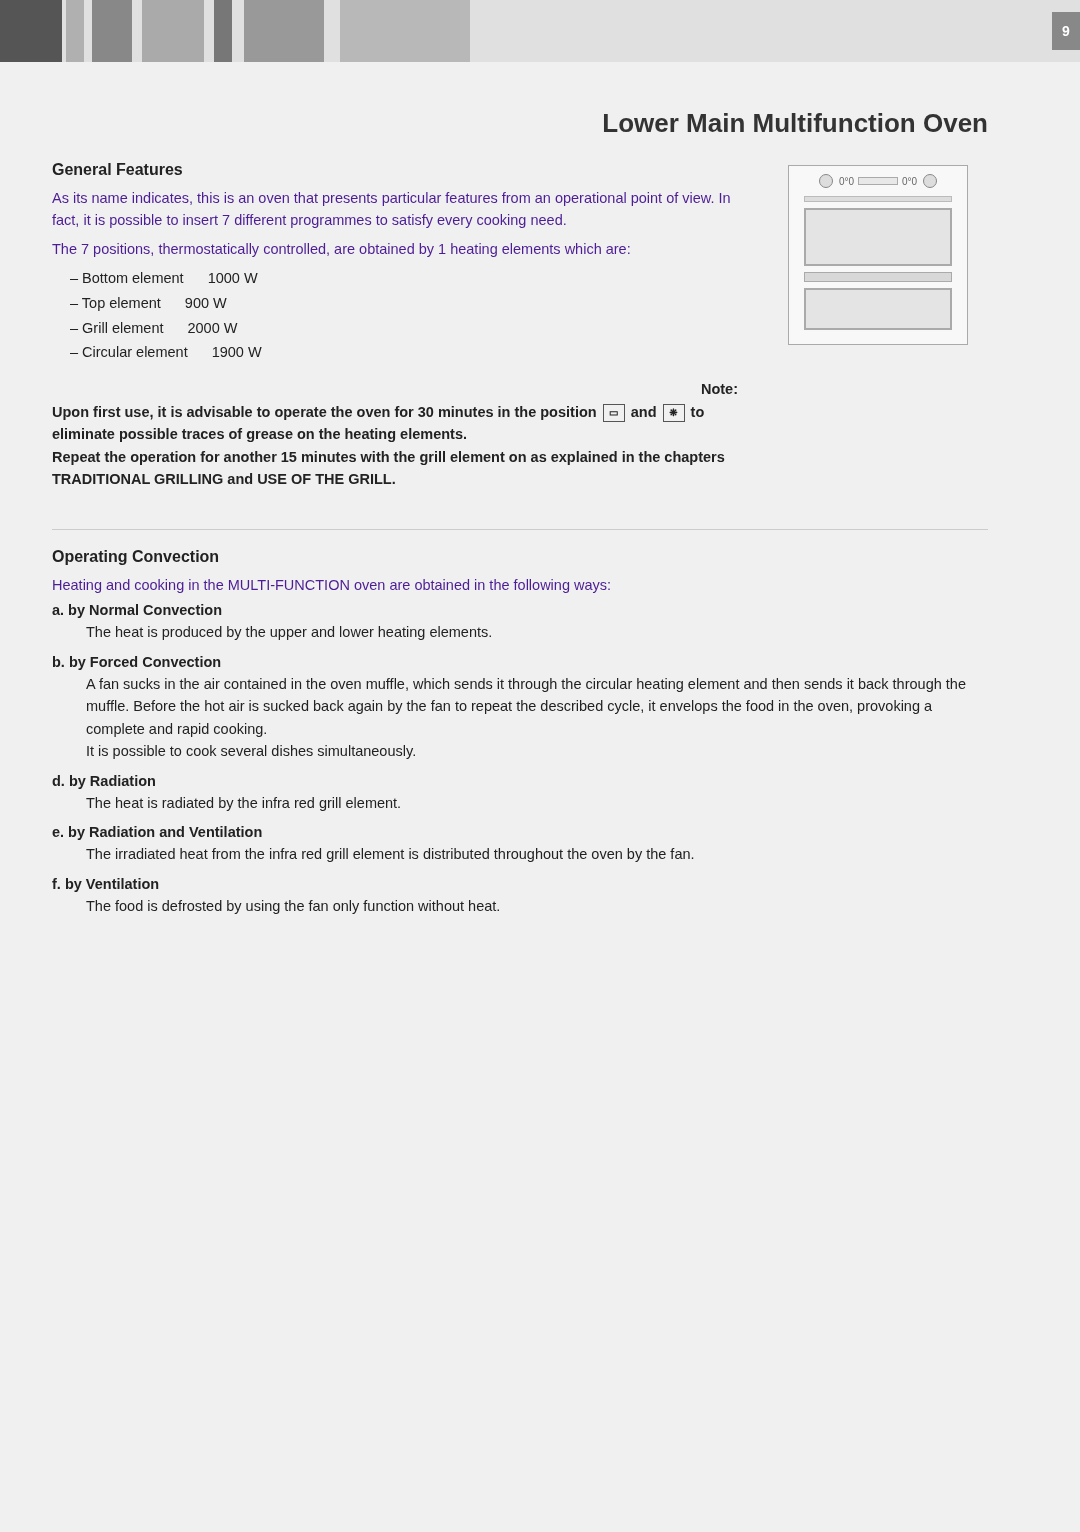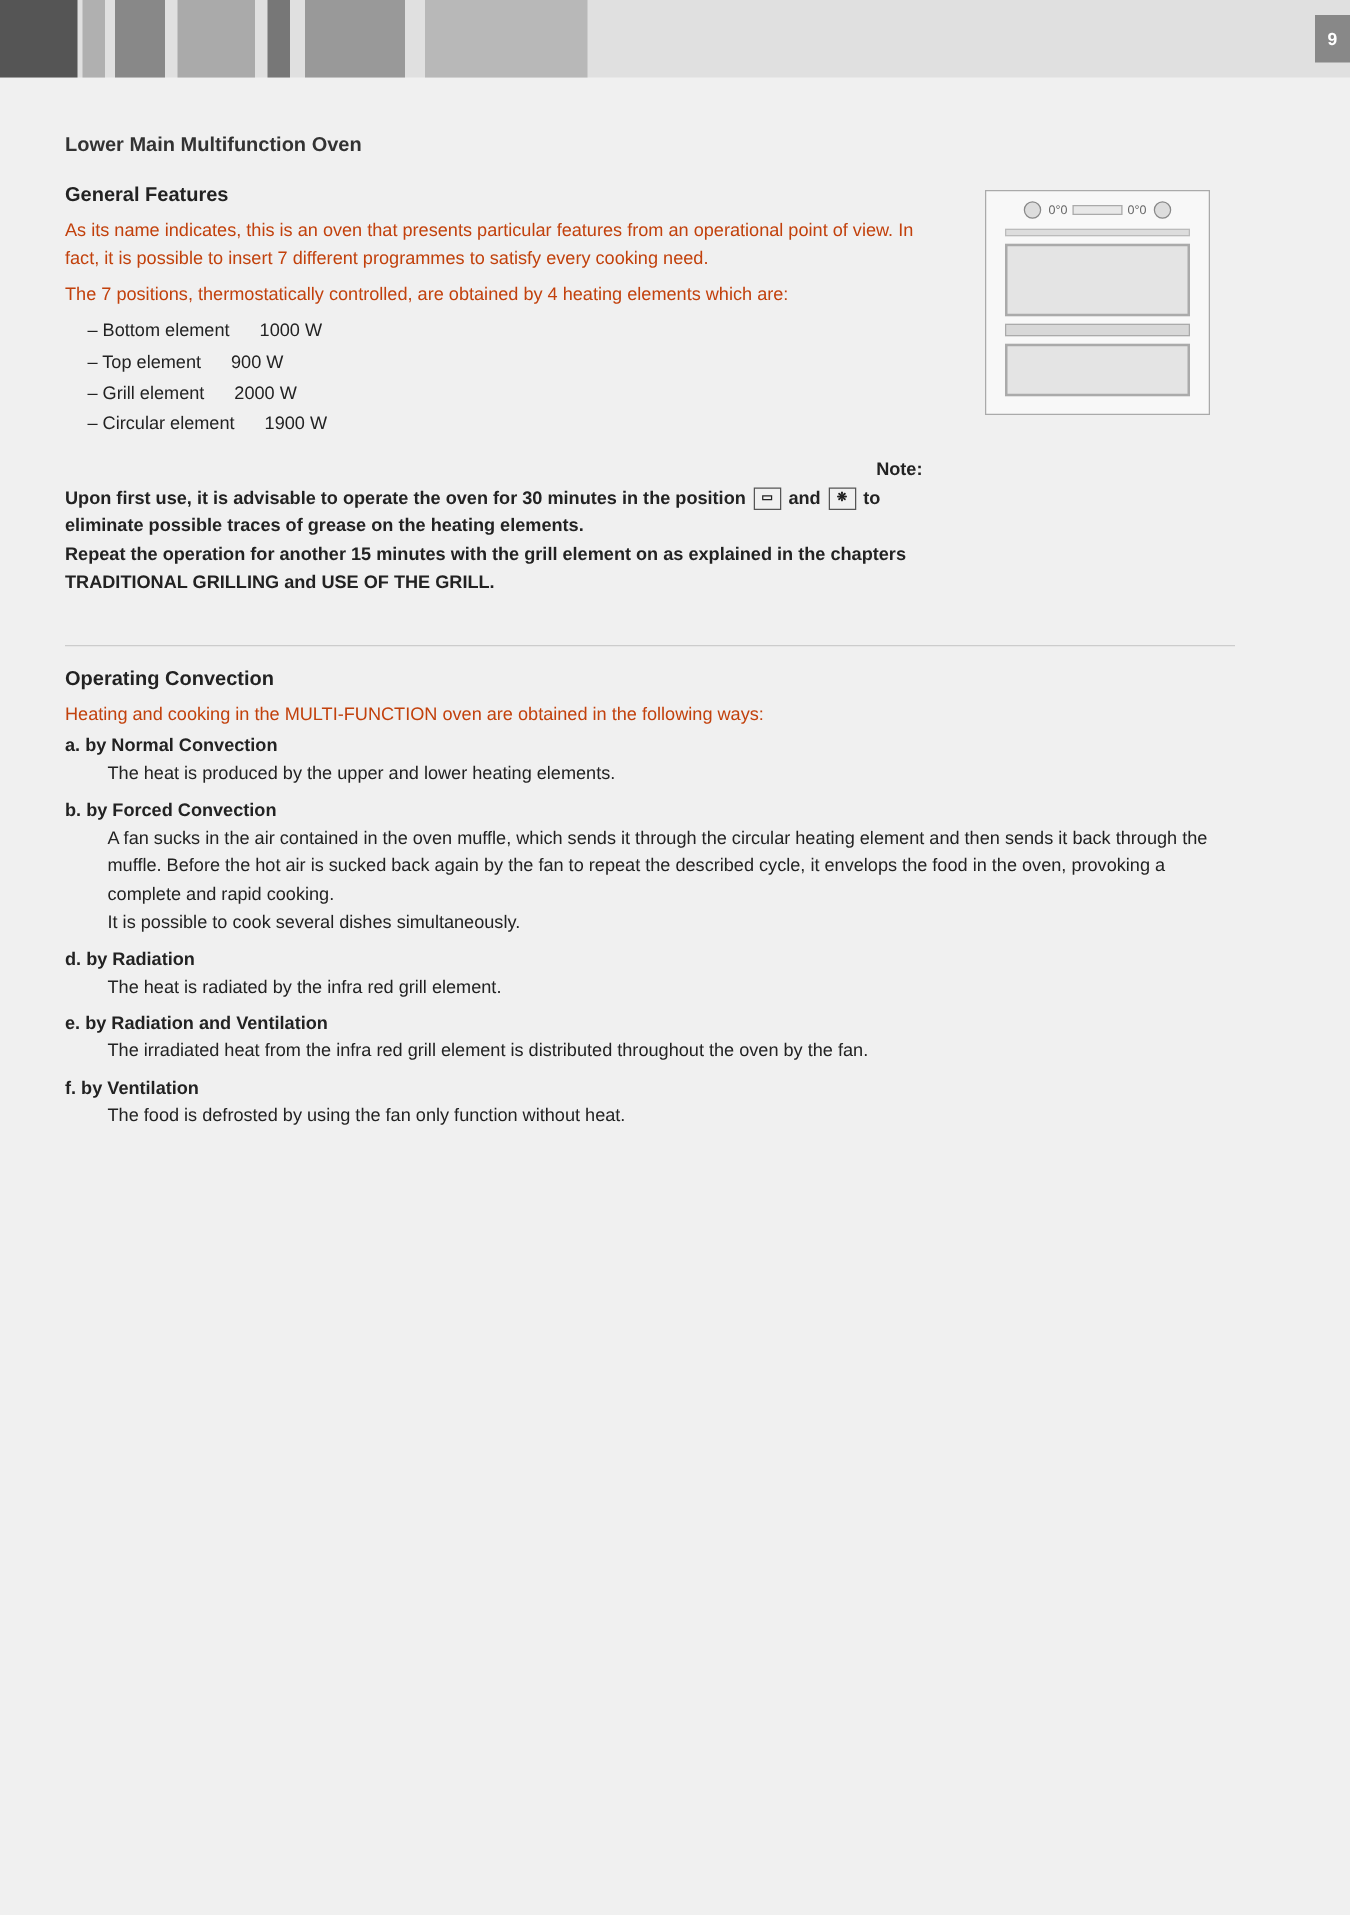--- a/index.html
+++ b/index.html
@@ -41,25 +41,26 @@
     }
 
     
     .content {
       padding: 36px 52px 40px 52px;
       max-width: 1040px;
     }
 
     
     .page-title {
-      font-size: 16px;
+      font-size: 26px;
       font-weight: bold;
       color: #333;
       margin-bottom: 22px;
       margin-top: 10px;
+      text-align: right;
     }
 
     
     .two-col {
       display: flex;
       gap: 30px;
       margin-bottom: 18px;
     }
     .col-left {
       flex: 1 1 0;
@@ -78,21 +79,21 @@
       font-size: 16px;
       font-weight: bold;
       margin-bottom: 8px;
       color: #222;
     }
 
     
     .body-text {
       font-size: 14.5px;
       line-height: 1.55;
-      color: #c2410c;
+      color: #4c1d95;
       margin-bottom: 6px;
     }
 
     
     .element-list {
       margin: 6px 0 6px 18px;
       font-size: 14.5px;
       line-height: 1.7;
     }
     .element-list .item {
@@ -240,21 +241,21 @@
 <div class="page-tab">9</div>
 
 <div class="content">
 
   <h1 class="page-title">Lower Main Multifunction Oven</h1>
 
   <div class="two-col">
     <div class="col-left">
       <div class="section-heading">General Features</div>
       <p class="body-text">As its name indicates, this is an oven that presents particular features from an operational point of view. In fact, it is possible to insert 7 different programmes to satisfy every cooking need.</p>
-      <p class="body-text">The 7 positions, thermostatically controlled, are obtained by 4 heating elements which are:</p>
+      <p class="body-text">The 7 positions, thermostatically controlled, are obtained by 1 heating elements which are:</p>
       <div class="element-list">
         <div class="item">
           <span>– Bottom element</span>
           <span>1000 W</span>
         </div>
         <div class="item">
           <span>– Top element</span>
           <span>  900 W</span>
         </div>
         <div class="item">

